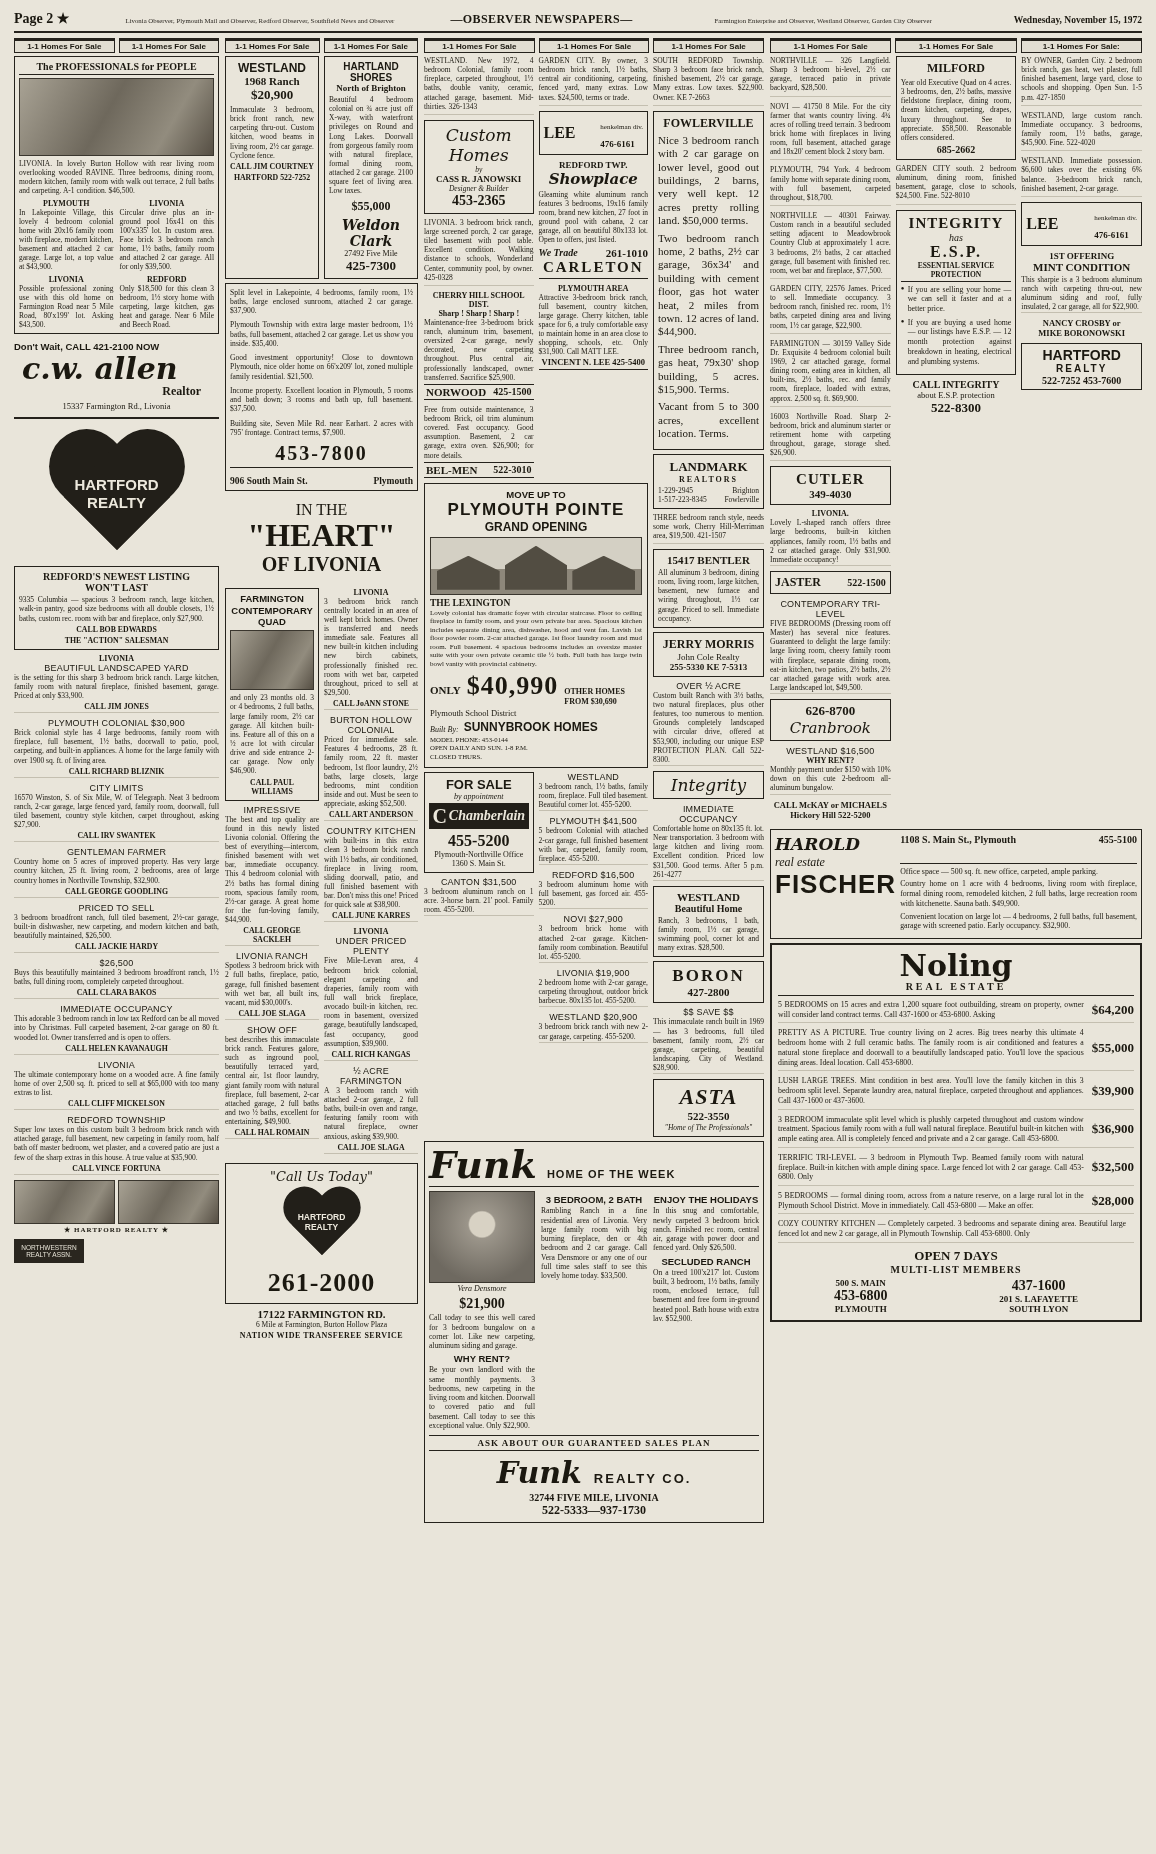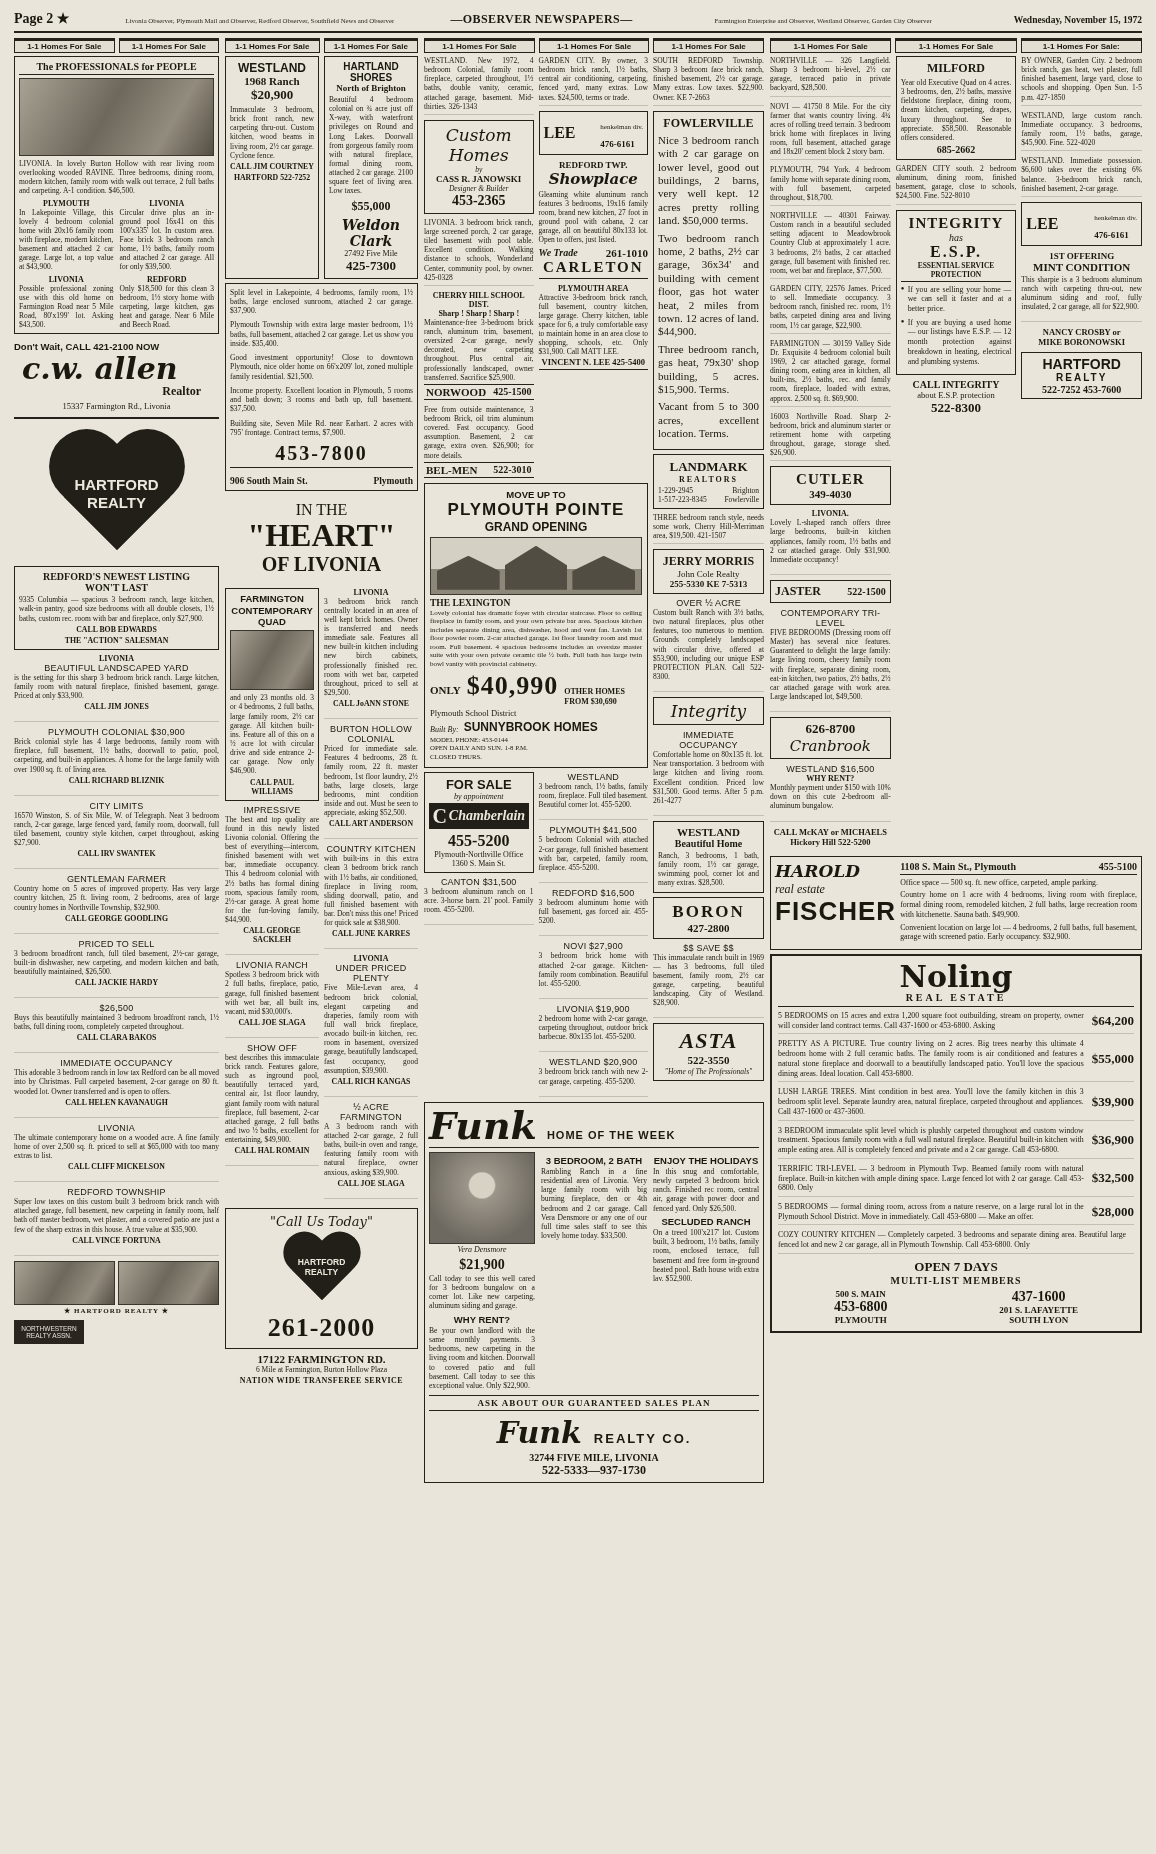--- a/index.html
+++ b/index.html
@@ -11,21 +11,21 @@
 .m-title{font-weight:700;font-size:12px;letter-spacing:.4px;white-space:nowrap}
 .m-date{font-size:9.5px;font-weight:700;white-space:nowrap}
 .cols{display:flex;gap:6px;margin-top:5px;align-items:flex-start}
 .ga{flex:0 0 205px}.gb{flex:0 0 193px}.gc{flex:0 0 340px}.ge{flex:1;min-width:0}
 .shrow{display:flex;gap:4px;margin-bottom:3px}
 .shrow>*{flex:1}
 .sechead{border:1px solid #25221c;border-top-width:3px;font-family:"Liberation Sans",sans-serif;font-weight:700;font-size:8px;text-align:center;padding:1px 0;background:#e2ded2}
 .box{border:1px solid #25221c;padding:4px;margin-bottom:4px}
 .bd,.pad{font-size:7.5px;line-height:1.22;text-align:justify}
 .pad{margin:0 0 5px;padding-bottom:3px;border-bottom:1px solid #c4bfb0}
-.tad{margin:0 0 5px;padding-bottom:10px;border-bottom:1px solid #c4bfb0}
+.tad{margin:0 0 5px;padding-bottom:1px;border-bottom:1px solid #c4bfb0}
 .kick{font-size:8px;font-weight:700;text-align:center}
 .ttl{font-size:9px;font-weight:400;text-align:center;font-family:"Liberation Sans",sans-serif;letter-spacing:.2px}
 .cta{font-size:7.8px;font-weight:700;text-align:center;margin-top:2px}
 .two{display:flex;gap:5px}.two>*{flex:1;min-width:0}
 .photo{background:linear-gradient(120deg,#a8a294 0%,#6e685c 45%,#928c7e 75%,#564f44 100%);border:1px solid #3a362e}
 .h78{height:78px}.h60{height:60px}
 .c{text-align:center}
 
 .prof-title{font-size:10px;font-weight:700;text-align:center;border-bottom:1px solid #25221c;padding-bottom:2px;margin-bottom:3px}
 .grid2{display:grid;grid-template-columns:1fr 1fr;gap:3px 6px;margin-top:3px}
@@ -177,21 +177,21 @@
 .hb{border:1px solid #25221c;text-align:center;padding:3px;margin-bottom:5px}
 .hb-1{font-weight:700;font-size:14px;font-family:"Liberation Sans",sans-serif}
 .hb-2{font-weight:700;font-size:10px;font-family:"Liberation Sans",sans-serif;letter-spacing:2px}
 .hb-p{font-weight:700;font-size:10px;margin-top:1px}
 .fischer{display:flex;gap:4px}
 .fi-left{flex:0 0 118px}
 .fi-1{font-weight:700;font-style:italic;font-size:17px;font-family:"DejaVu Serif",serif}
 .fi-2{font-style:italic;font-size:12px;margin:1px 0}
 .fi-3{font-weight:700;font-size:26px;font-family:"Liberation Sans",sans-serif;letter-spacing:1px;line-height:1}
 .fi-right{flex:1;min-width:0}
-.fi-addrrow{display:flex;justify-content:space-between;font-weight:700;font-size:10px;border-bottom:1px solid #25221c;padding-bottom:2px;margin-bottom:3px}
+.fi-addrrow{display:flex;justify-content:space-between;font-weight:700;font-size:10px;border-bottom:1px solid #25221c;padding-bottom:18px;margin-bottom:3px}
 .fi-right p{font-size:7.8px;line-height:1.25;text-align:justify;margin-bottom:3px}
 .noling{border-width:2px;padding:6px}
 .no-logo{font-size:30px;font-weight:700;font-family:"DejaVu Serif",serif;text-align:center;line-height:1}
 .no-sub{font-size:10px;font-weight:700;text-align:center;letter-spacing:3px;border-bottom:1px solid #25221c;padding-bottom:3px;margin-bottom:4px}
 .nitem{display:flex;gap:8px;align-items:center;margin-bottom:5px;border-bottom:1px solid #c4bfb0;padding-bottom:3px}
 .nbody{flex:1;font-size:7.8px;line-height:1.25;text-align:justify}
 .nprice{font-weight:700;font-size:13px;white-space:nowrap}
 .no-open{font-weight:700;font-size:13px;text-align:center;margin-top:4px}
 .no-mem{font-weight:700;font-size:10px;text-align:center;letter-spacing:1px;margin-bottom:3px}
 .no-offices{display:flex;justify-content:space-around;text-align:center}
@@ -591,20 +591,24 @@
                 <span>1-229-2945</span>
                 <span>Brighton</span>
               </div>
             <div class="lm-row">
                 <span>1-517-223-8345</span>
                 <span>Fowlerville</span>
               </div>
           </div>
           <p class="pad">THREE bedroom ranch style, needs some work, Cherry Hill-Merriman area, $19,500. 421-1507</p>
           <div class="box">
+            <div class="bent-t">15417 BENTLER</div>
+            <p class="bd">All aluminum 3 bedroom, dining room, living room, large kitchen, basement, new furnace and wiring throughout, 1½ car garage. Priced to sell. Immediate occupancy.</p>
+          </div>
+          <div class="box">
             <div class="jm-n">JERRY MORRIS</div>
             <div class="jm-s">John Cole Realty</div>
             <div class="jm-p">255-5330   KE 7-5313</div>
           </div>
           <div class="tad">
             <div class="ttl">OVER ½ ACRE</div>
             <p class="bd">Custom built Ranch with 3½ baths, two natural fireplaces, plus other features, too numerous to mention. Grounds completely landscaped with circular drive, offered at $53,900, including our unique ESP PROTECTION PLAN. Call 522-8300.</p>
           </div>
           <div class="int-script">Integrity</div>
           <div class="tad">

